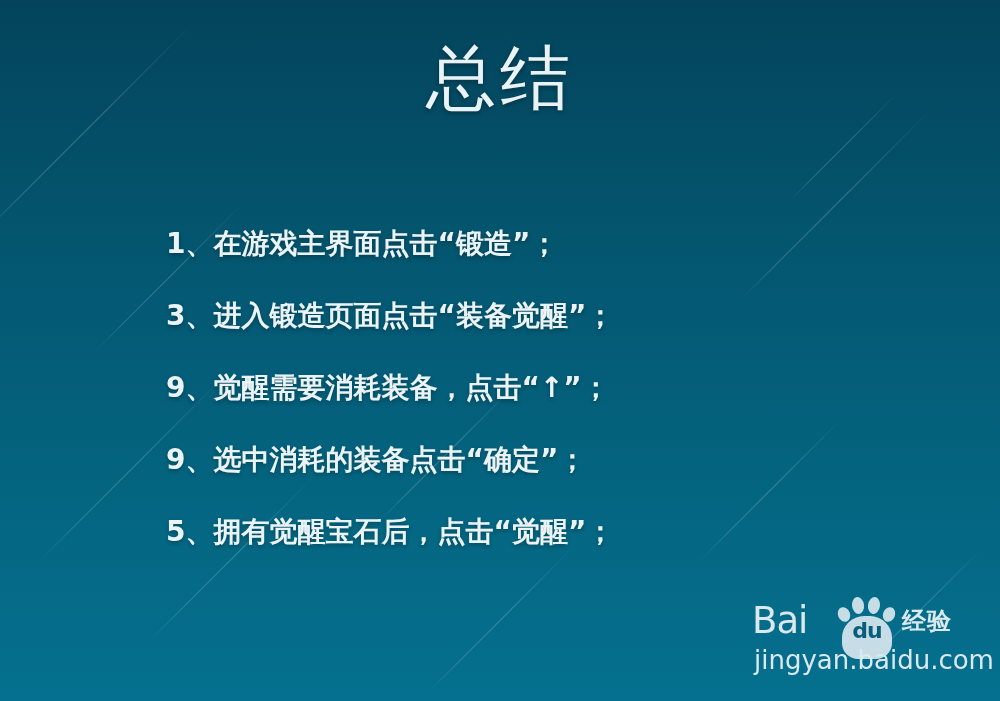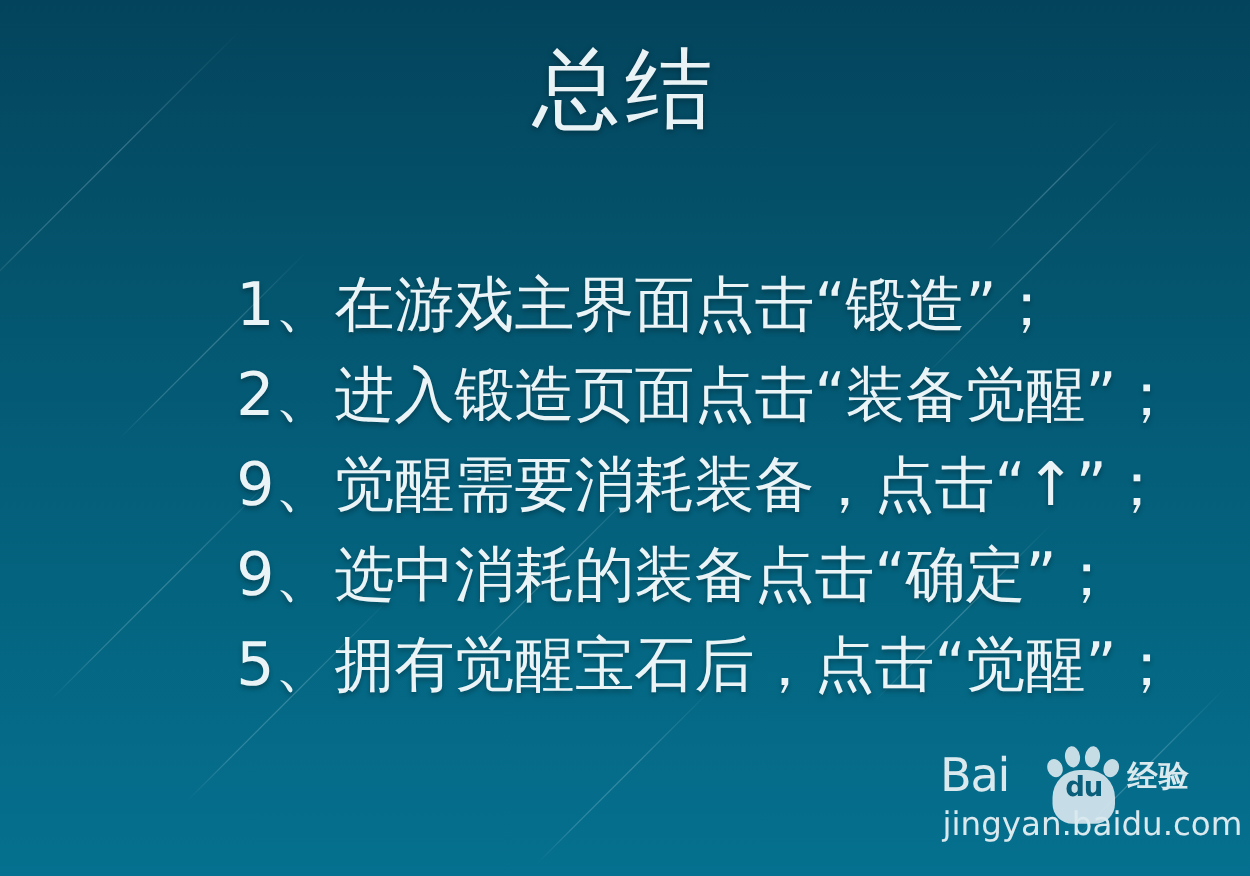--- a/index.html
+++ b/index.html
@@ -44,38 +44,36 @@
     right: 0;
     top: 36px;
     text-align: center;
     color: #e9f3f6;
     font-size: 70px;
     line-height: 84px;
     font-weight: 400;
     letter-spacing: 4px;
     text-shadow: 0 2px 5px rgba(0,0,0,0.35);
     white-space: nowrap;
-    font-family: Liberation Mono, monospace;
   }
 
   #steps {
     position: absolute;
     left: 166px;
     top: 208px;
     width: 760px;
   }
   .step-line {
     color: #eaf3f6;
-    font-size: 48px;
+    font-size: 28px;
     line-height: 72px;
-    font-weight: 400;
+    font-weight: 700;
     white-space: nowrap;
     letter-spacing: 0px;
     text-shadow: 0 2px 4px rgba(0,0,0,0.30);
-    margin-left: 23px;
   }
 
   
   #watermark {
     position: absolute;
     left: 752px;
     top: 596px;
     width: 238px;
     height: 82px;
     opacity: 0.93;
@@ -166,21 +164,21 @@
   <div class="streak" style="left:790px; top:200px; width:150px; transform:rotate(-45deg);"></div>
   <div class="streak" style="left:700px; top:560px; width:200px; transform:rotate(-45deg);"></div>
   <div class="streak" style="left:860px; top:670px; width:170px; transform:rotate(-45deg);"></div>
   <div class="streak" style="left:380px; top:520px; width:190px; transform:rotate(-45deg);"></div>
   <div class="streak" style="left:430px; top:690px; width:200px; transform:rotate(-45deg);"></div>
 
   <div id="title">总结</div>
 
   <div id="steps">
     <div class="step-line">1、在游戏主界面点击“锻造”；</div>
-    <div class="step-line">2、进入锻造页面点击“装备觉醒”；</div>
+    <div class="step-line">3、进入锻造页面点击“装备觉醒”；</div>
     <div class="step-line">9、觉醒需要消耗装备，点击“↑”；</div>
     <div class="step-line">9、选中消耗的装备点击“确定”；</div>
     <div class="step-line">5、拥有觉醒宝石后，点击“觉醒”；</div>
   </div>
 
   <div id="watermark">
     <div id="wm-row">
       <span class="wm-bai">Bai</span>
       <span id="paw">
         <span class="toe t1"></span>

